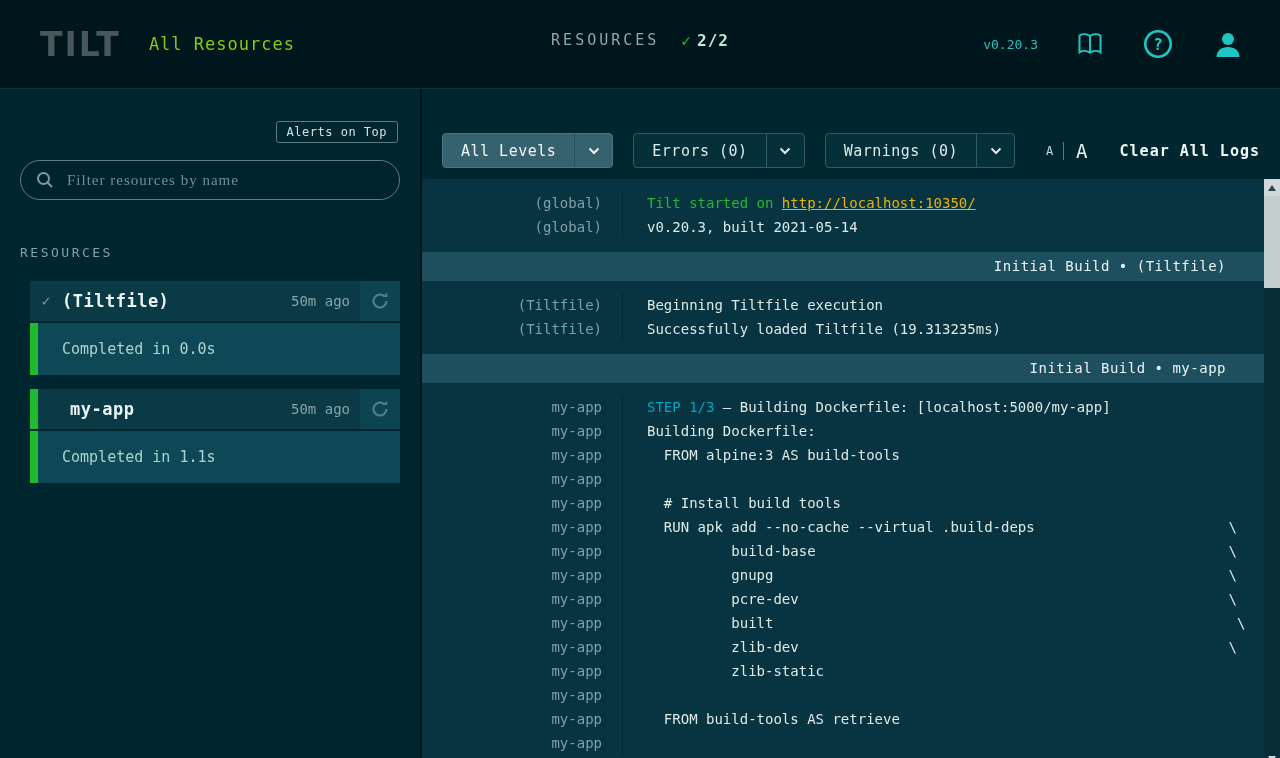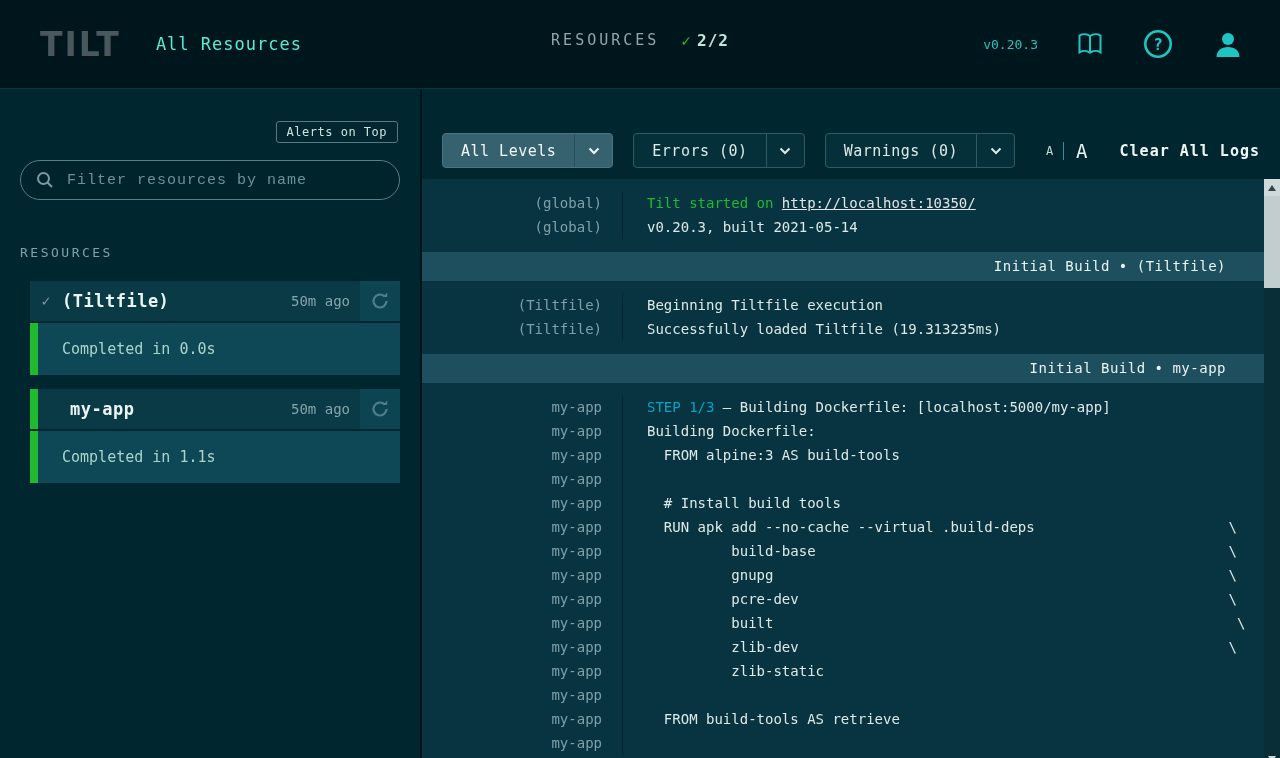--- a/index.html
+++ b/index.html
@@ -14,21 +14,21 @@
   
   .header {
     height:89px; background:#00161d; border-bottom:1px solid #0b343d;
     display:flex; align-items:center; padding:0 20px 0 40px; position:relative;
   }
   .logo {
     font-family:"DejaVu Sans","Liberation Sans",sans-serif;
     font-weight:900; font-size:33px; letter-spacing:2px;
     color:#47585e; text-shadow:2px 2px 0 #0a1316; cursor:pointer;
   }
-  .page-title { margin-left:35px; font-size:17px; color:#5eead4; letter-spacing:1px; }
+  .page-title { margin-left:28px; font-size:17px; color:#84cc16; letter-spacing:1px; }
   .header-center {
     position:absolute; left:50%; top:0; height:80px; transform:translateX(-50%);
     display:flex; align-items:center; gap:22px; cursor:pointer;
   }
   .nav-label { font-size:15px; letter-spacing:3px; color:#8fa8ad; }
   .nav-status { display:flex; align-items:center; gap:6px; }
   .nav-check { color:#20ba31; font-size:16px; }
   .nav-count { color:#bfe8db; font-size:16px; font-weight:bold; letter-spacing:1px; }
   .header-right { margin-left:auto; display:flex; align-items:center; gap:38px; padding-right:16px; }
   .version { color:#27c1bf; font-size:13px; }
@@ -44,21 +44,21 @@
     border:1px solid #597a81; border-radius:3px; background:transparent;
     color:#cfe1de; font-size:12px; padding:3px 10px; letter-spacing:.5px;
     font-family:inherit; cursor:pointer;
   }
   .search-box {
     margin:17px 20px 0 20px; height:40px; border:1px solid #5b7d84; border-radius:20px;
     display:flex; align-items:center; gap:11px; padding:0 15px; background:#00242c;
   }
   .search-box input {
     flex:1; background:transparent; border:none; outline:none;
-    color:#eab308; font-family:Liberation Mono, monospace; font-size:15px; letter-spacing:1px;
+    color:#eab308; font-family:Liberation Serif, serif; font-size:15px; letter-spacing:1px;
   }
   .search-box input::placeholder { color:#6f9097; opacity:1; }
   .res-label { margin:45px 0 0 20px; font-size:13px; letter-spacing:2.5px; color:#7fa0a7; }
   .res-list { display:flex; flex-direction:column; gap:14px; margin-top:21px; }
   .res-card { margin:0 20px 0 30px; cursor:pointer; }
   .res-row { display:flex; align-items:center; height:40px; background:#093a46; }
   .res-row.row2 { margin-top:2px; height:52px; background:#0e4755; }
   .res-bar { width:8px; align-self:stretch; flex:none; background:#20ba31; }
   .res-check { width:32px; flex:none; text-align:center; color:#81989d; font-size:15px; }
   .res-name { font-weight:bold; font-size:17px; color:#eaf5f3; letter-spacing:.5px; }
@@ -88,21 +88,21 @@
   .clear-logs { margin-left:22px; font-size:15px; font-weight:bold; color:#eef7f5; letter-spacing:1px; cursor:pointer; }
 
   
   .log-pane { flex:1; position:relative; background:#073440; overflow:hidden; }
   .log-scroll { position:absolute; top:0; left:0; right:16px; bottom:0; overflow:hidden; padding-top:12px; }
   .log-line { display:flex; height:24px; line-height:24px; font-size:14px; }
   .log-prefix { width:200px; flex:none; text-align:right; padding-right:20px; color:#7fa0a8; cursor:pointer; }
   .log-msg { flex:1; border-left:1px solid #04262e; padding-left:24px; white-space:pre; color:#dce9e6; overflow:hidden; }
   .span-green { color:#20ba31; }
   .span-blue { color:#00a6c8; }
-  .log-link { color:#e5e5e5; text-decoration:underline; cursor:pointer; }
+  .log-link { color:#eab308; text-decoration:underline; cursor:pointer; }
   .log-divider {
     height:29px; line-height:29px; margin:13px 0 12px 0; background:#1d4f5f;
     color:#e9f4f2; text-align:right; padding-right:38px; font-size:14px; letter-spacing:.5px;
   }
 
   
   .scrollbar { position:absolute; top:0; right:0; bottom:0; width:16px; background:#0a2e37; display:flex; flex-direction:column; }
   .sb-btn { height:17px; flex:none; display:flex; align-items:center; justify-content:center; background:#cfd9d9; cursor:pointer; }
   .sb-up-tri { width:0; height:0; border-left:4px solid transparent; border-right:4px solid transparent; border-bottom:6px solid #31454a; }
   .sb-thumb { height:92px; flex:none; background:#c2cdcd; cursor:pointer; }

